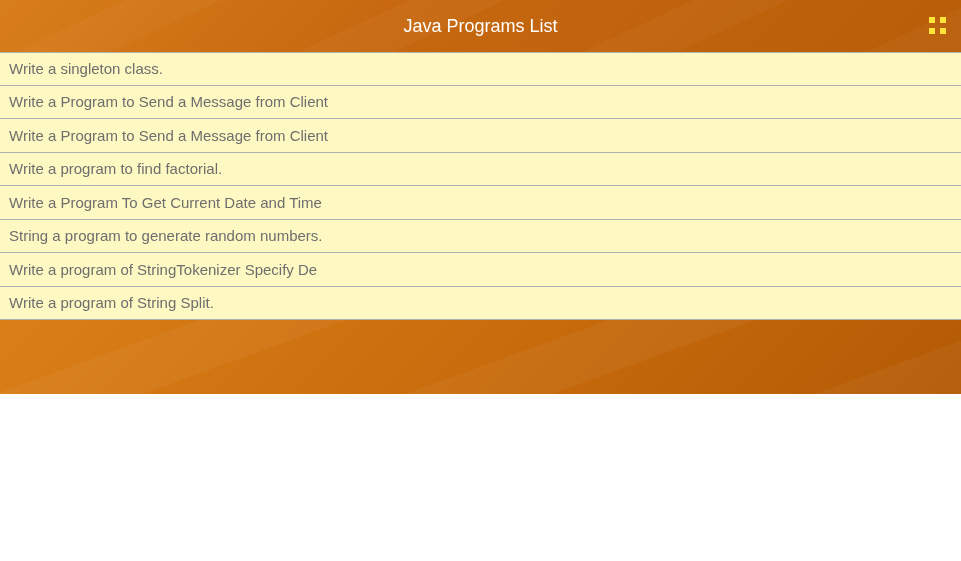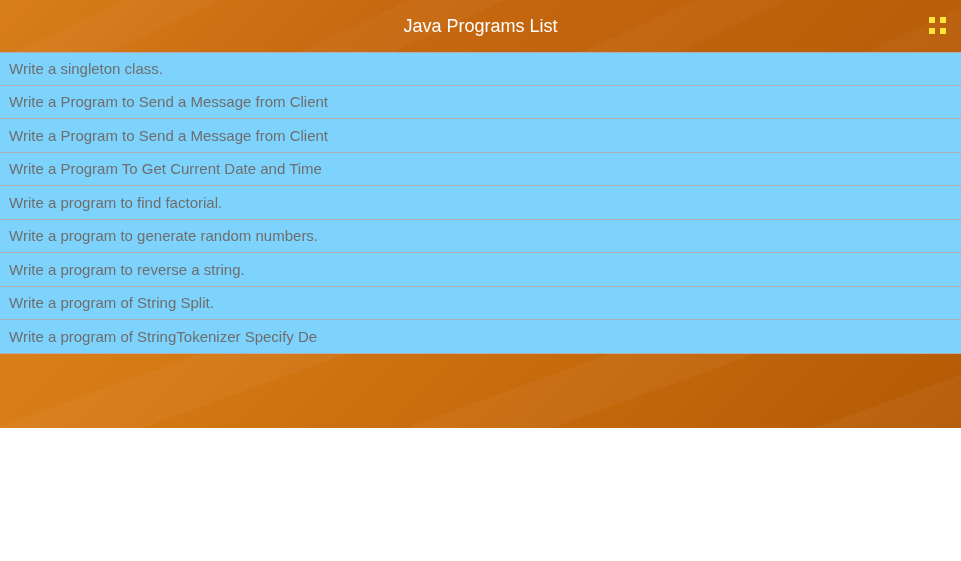--- a/index.html
+++ b/index.html
@@ -55,21 +55,21 @@
       gap: 4px;
       z-index: 1;
       cursor: pointer;
     }
     .grid-icon span {
       background: #ffe43a;
       width: 6px;
       height: 6px;
     }
     .list {
-      background: #7dd3fc;
+      background: #fef9c3;
     }
     .list-item {
       height: 33.5px;
       display: flex;
       align-items: center;
       padding-left: 9px;
       border-bottom: 1px solid #b0b0b0;
       font-size: 15px;
       color: #6e6e6e;
       cursor: pointer;
@@ -114,32 +114,29 @@
   <div class="list-item">
       <span>Write a singleton class.</span>
     </div>
   <div class="list-item">
       <span>Write a Program to Send a Message from Client</span>
     </div>
   <div class="list-item">
       <span>Write a Program to Send a Message from Client</span>
     </div>
   <div class="list-item">
+      <span>Write a program to find factorial.</span>
+    </div>
+  <div class="list-item">
       <span>Write a Program To Get Current Date and Time</span>
     </div>
   <div class="list-item">
-      <span>Write a program to find factorial.</span>
+      <span>String a program to generate random numbers.</span>
     </div>
   <div class="list-item">
-      <span>Write a program to generate random numbers.</span>
-    </div>
-  <div class="list-item">
-      <span>Write a program to reverse a string.</span>
+      <span>Write a program of StringTokenizer Specify De</span>
     </div>
   <div class="list-item">
       <span>Write a program of String Split.</span>
-    </div>
-  <div class="list-item">
-      <span>Write a program of StringTokenizer Specify De</span>
     </div>
 </div>
 
 <div class="footer"></div>
 
 </body></html>

